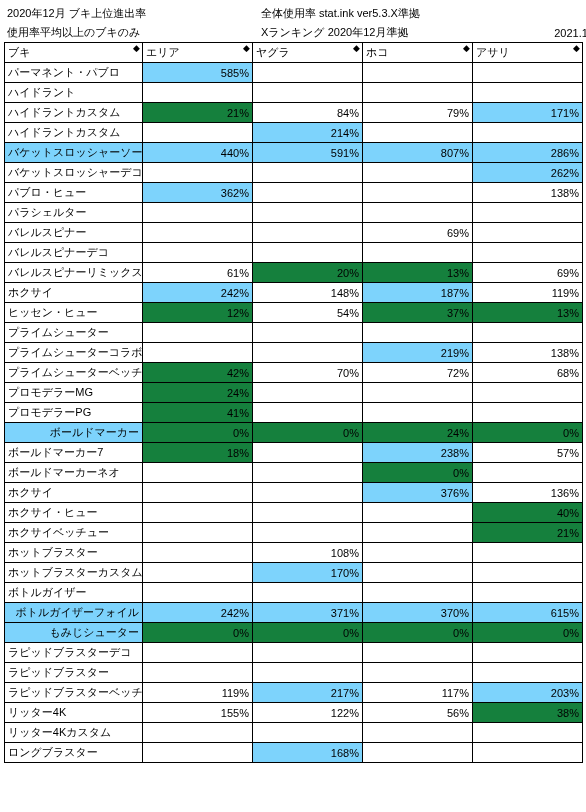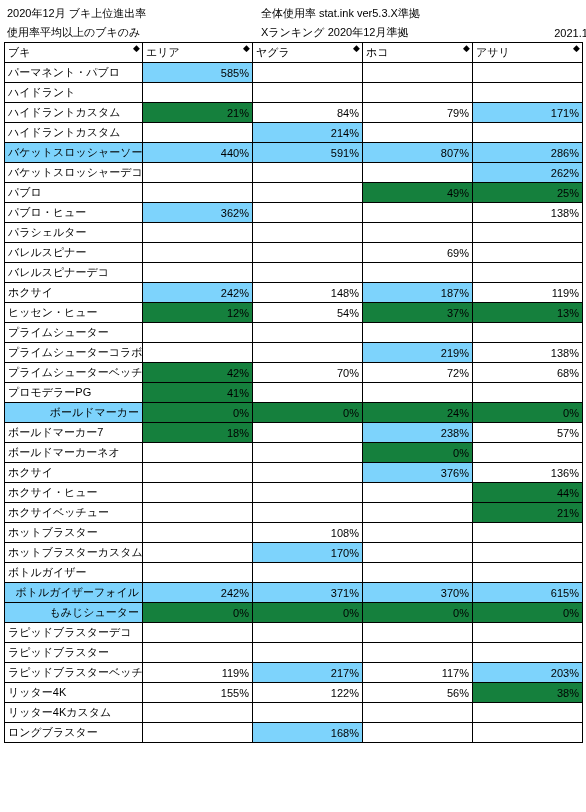--- a/index.html
+++ b/index.html
@@ -88,27 +88,20 @@
         <td class="col-val hl-y">286%</td>
       </tr>
       <tr>
         <td>バケットスロッシャーデコ</td>
         <td class="col-val"></td>
         <td class="col-val"></td>
         <td class="col-val"></td>
         <td class="col-val hl-y">262%</td>
       </tr>
       <tr>
-        <td>パブロ</td>
-        <td class="col-val"></td>
-        <td class="col-val"></td>
-        <td class="col-val hl-b">49%</td>
-        <td class="col-val hl-b">25%</td>
-      </tr>
-      <tr>
         <td>パブロ・ヒュー</td>
         <td class="col-val hl-y">362%</td>
         <td class="col-val"></td>
         <td class="col-val"></td>
         <td class="col-val">138%</td>
       </tr>
       <tr>
         <td>パラシェルター</td>
         <td class="col-val"></td>
         <td class="col-val"></td>
@@ -121,20 +114,27 @@
         <td class="col-val"></td>
         <td class="col-val">69%</td>
         <td class="col-val"></td>
       </tr>
       <tr>
         <td>バレルスピナーデコ</td>
         <td class="col-val"></td>
         <td class="col-val"></td>
         <td class="col-val"></td>
         <td class="col-val"></td>
+      </tr>
+      <tr>
+        <td>バレルスピナーリミックス</td>
+        <td class="col-val">61%</td>
+        <td class="col-val hl-b">20%</td>
+        <td class="col-val hl-b">13%</td>
+        <td class="col-val">69%</td>
       </tr>
       <tr>
         <td>ホクサイ</td>
         <td class="col-val hl-y">242%</td>
         <td class="col-val">148%</td>
         <td class="col-val hl-y">187%</td>
         <td class="col-val">119%</td>
       </tr>
       <tr>
         <td>ヒッセン・ヒュー</td>
@@ -158,20 +158,27 @@
         <td class="col-val">138%</td>
       </tr>
       <tr>
         <td>プライムシューターベッチュー</td>
         <td class="col-val hl-b">42%</td>
         <td class="col-val">70%</td>
         <td class="col-val">72%</td>
         <td class="col-val">68%</td>
       </tr>
       <tr>
+        <td>プロモデラーMG</td>
+        <td class="col-val hl-b">24%</td>
+        <td class="col-val"></td>
+        <td class="col-val"></td>
+        <td class="col-val"></td>
+      </tr>
+      <tr>
         <td>プロモデラーPG</td>
         <td class="col-val hl-b">41%</td>
         <td class="col-val"></td>
         <td class="col-val"></td>
         <td class="col-val"></td>
       </tr>
       <tr>
         <td class="hl-y">ボールドマーカー</td>
         <td class="col-val hl-b">0%</td>
         <td class="col-val hl-b">0%</td>
@@ -197,21 +204,21 @@
         <td class="col-val"></td>
         <td class="col-val"></td>
         <td class="col-val hl-y">376%</td>
         <td class="col-val">136%</td>
       </tr>
       <tr>
         <td>ホクサイ・ヒュー</td>
         <td class="col-val"></td>
         <td class="col-val"></td>
         <td class="col-val"></td>
-        <td class="col-val hl-b">44%</td>
+        <td class="col-val hl-b">40%</td>
       </tr>
       <tr>
         <td>ホクサイベッチュー</td>
         <td class="col-val"></td>
         <td class="col-val"></td>
         <td class="col-val"></td>
         <td class="col-val hl-b">21%</td>
       </tr>
       <tr>
         <td>ホットブラスター</td>

